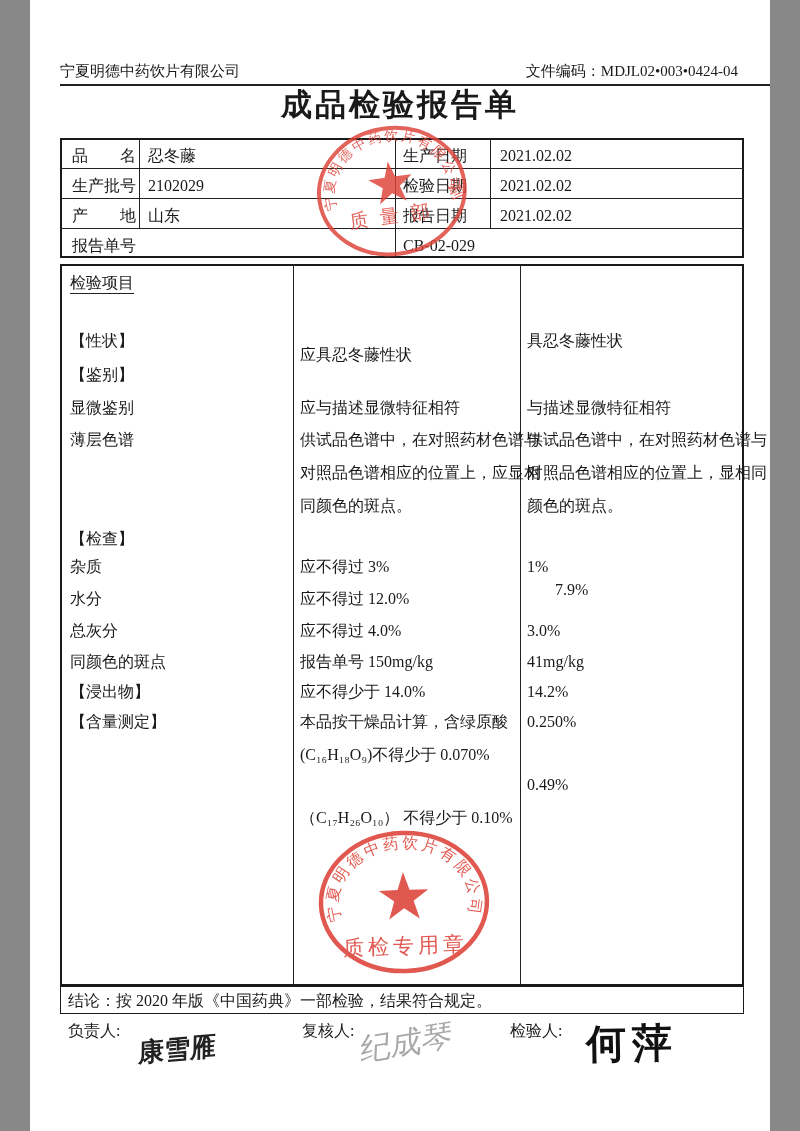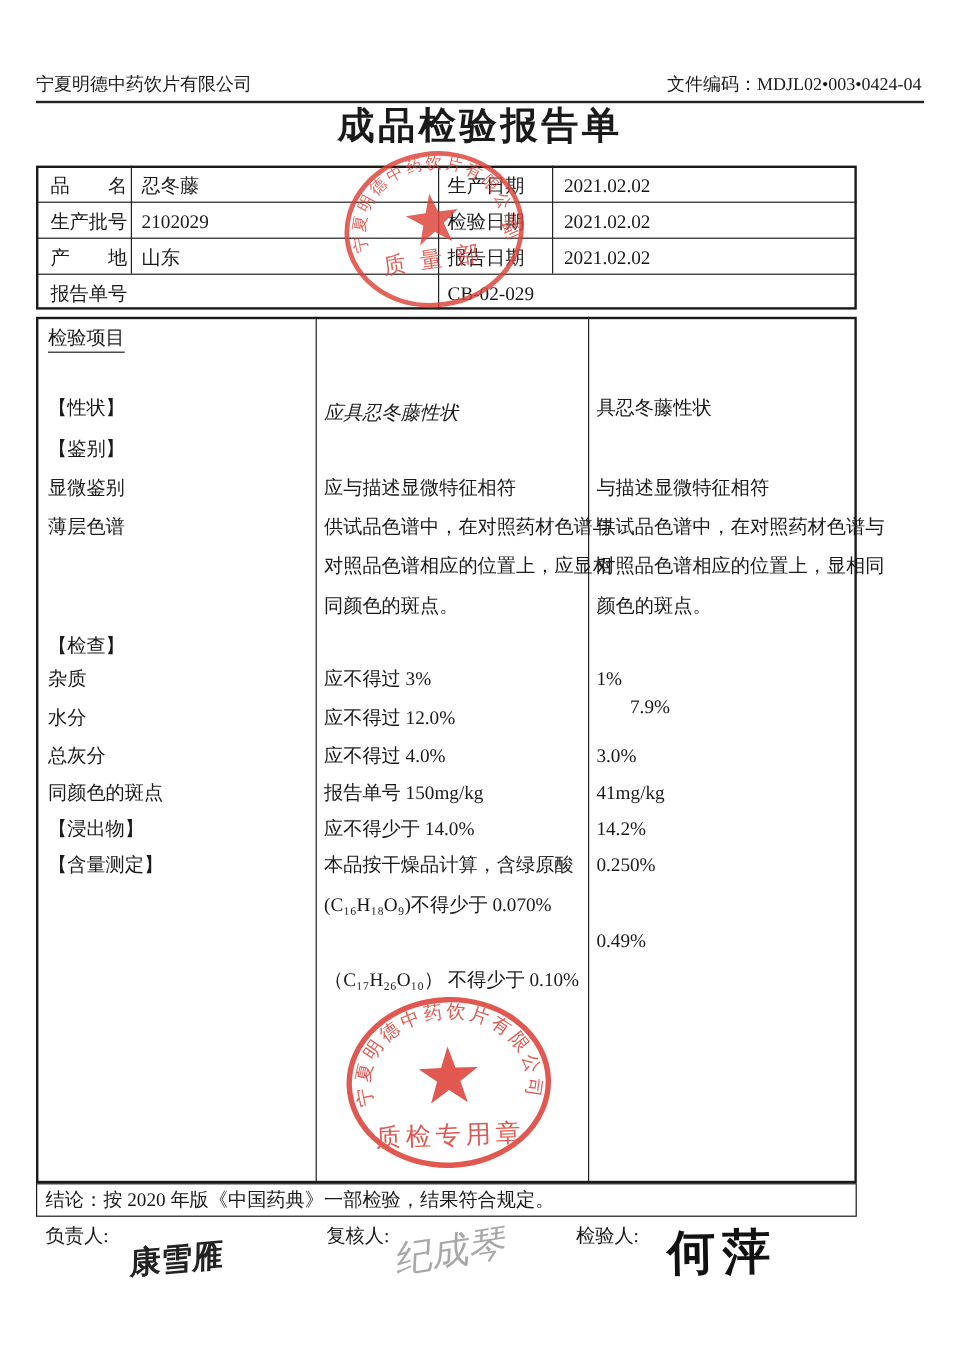--- a/index.html
+++ b/index.html
@@ -1,18 +1,18 @@
 <!DOCTYPE html>
 <html><head>
 <meta charset="utf-8">
 <style>
   * { margin:0; padding:0; box-sizing:border-box; }
   html,body { background:#888; }
   .page {
-    position:relative; width:800px; height:1131px; background:#ffffff;
+    position:relative; width:740px; height:1131px; background:#ffffff;
     margin:0 auto; overflow:hidden;
     font-family:"Liberation Serif","DejaVu Serif",serif;
     color:#1a1a1a;
   }
   .txt { position:absolute; font-size:16px; line-height:22px; white-space:nowrap; }
   .small { font-size:15px; }
   .hline { position:absolute; height:1px; background:#222; }
   .vline { position:absolute; width:1px; background:#222; }
   .boxborder { position:absolute; border:2px solid #1a1a1a; }
   .thinbox { position:absolute; border:1.5px solid #1a1a1a; }
@@ -73,21 +73,21 @@
   <div class="txt" style="left:40px; top:397px;">显微鉴别</div>
   <div class="txt" style="left:40px; top:429px;">薄层色谱</div>
   <div class="txt" style="left:40px; top:528px;">【检查】</div>
   <div class="txt" style="left:40px; top:556px;">杂质</div>
   <div class="txt" style="left:40px; top:588px;">水分</div>
   <div class="txt" style="left:40px; top:620px;">总灰分</div>
   <div class="txt" style="left:40px; top:651px;">同颜色的斑点</div>
   <div class="txt" style="left:40px; top:681px;">【浸出物】</div>
   <div class="txt" style="left:40px; top:711px;">【含量测定】</div>
 
-  <div class="txt" style="left:270px; top:334px;font-style:italic;">应具忍冬藤性状</div>
+  <div class="txt" style="left:270px; top:344px;">应具忍冬藤性状</div>
   <div class="txt" style="left:270px; top:397px;">应与描述显微特征相符</div>
   <div class="txt" style="left:270px; top:429px;">供试品色谱中，在对照药材色谱与</div>
   <div class="txt" style="left:270px; top:462px;">对照品色谱相应的位置上，应显相</div>
   <div class="txt" style="left:270px; top:495px;">同颜色的斑点。</div>
   <div class="txt" style="left:270px; top:556px;">应不得过 3%</div>
   <div class="txt" style="left:270px; top:588px;">应不得过 12.0%</div>
   <div class="txt" style="left:270px; top:620px;">应不得过 4.0%</div>
   <div class="txt" style="left:270px; top:651px;">报告单号 150mg/kg</div>
   <div class="txt" style="left:270px; top:681px;">应不得少于 14.0%</div>
   <div class="txt" style="left:270px; top:711px;">本品按干燥品计算，含绿原酸</div>

